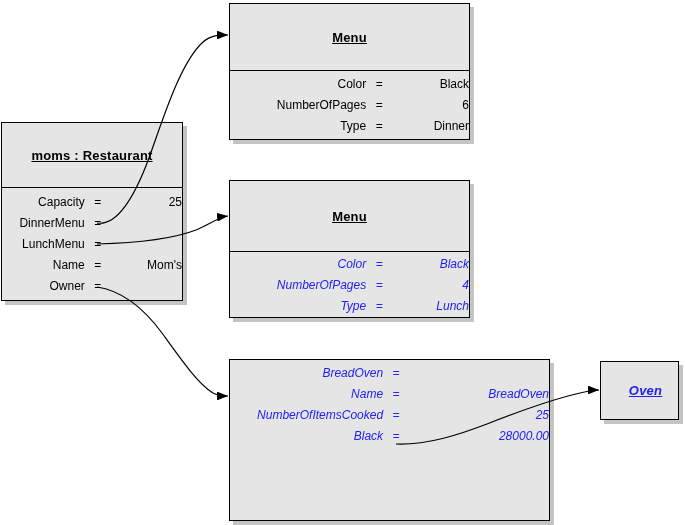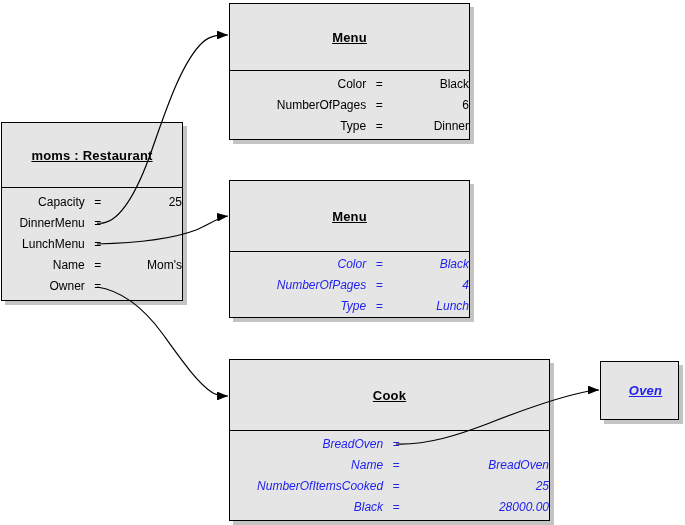--- a/index.html
+++ b/index.html
@@ -131,23 +131,20 @@
       </div>
       <div class="row">
         <span class="n">Type</span>
         <span class="e">=</span>
         <span class="v">Lunch</span>
       </div>
     </div>
   </div>
 
   <div class="uml-box" style="left:229px;top:359px;width:321px;height:162px;">
-    <div class="title-sec" style="height:70px;">
-      <span class="box-title">Cook</span>
-    </div>
     <div class="attrs blue" style="--namew:48%;padding-top:3px;">
       <div class="row">
         <span class="n">BreadOven</span>
         <span class="e">=</span>
         <span class="v"></span>
       </div>
       <div class="row">
         <span class="n">Name</span>
         <span class="e">=</span>
         <span class="v">BreadOven</span>

